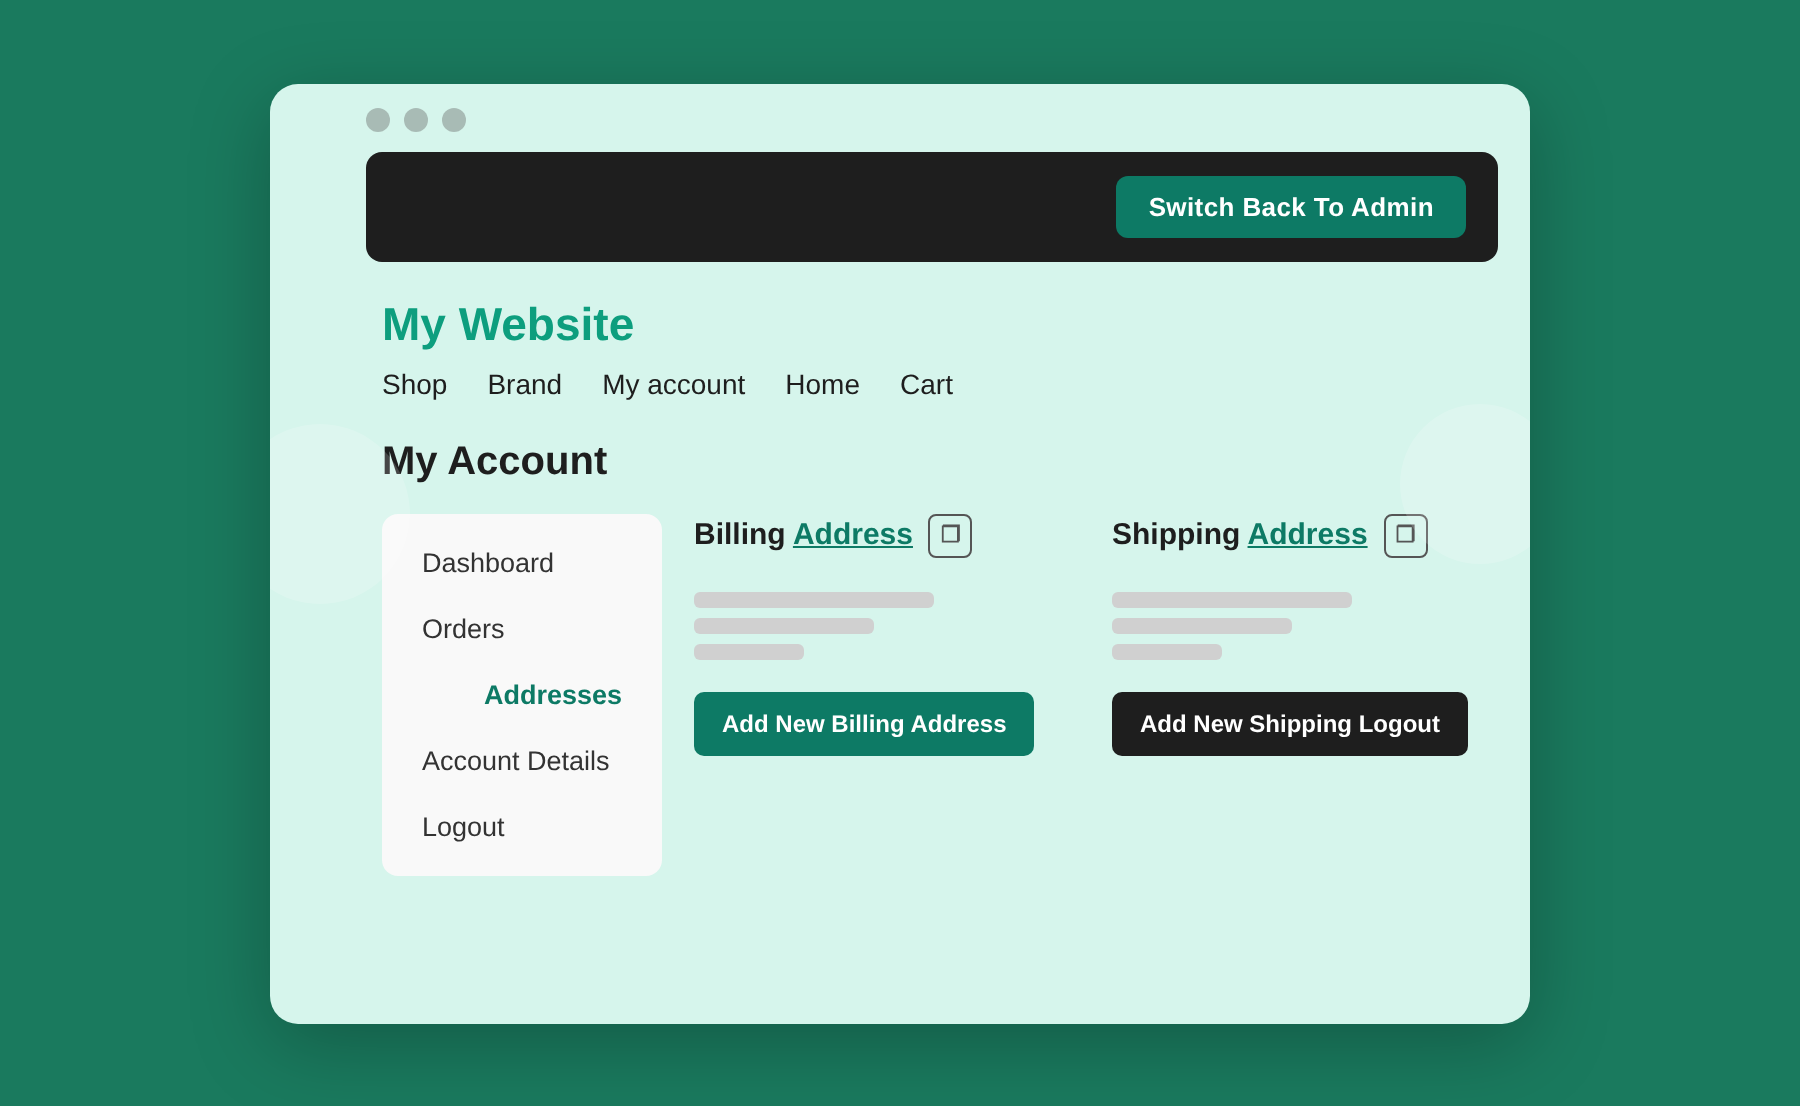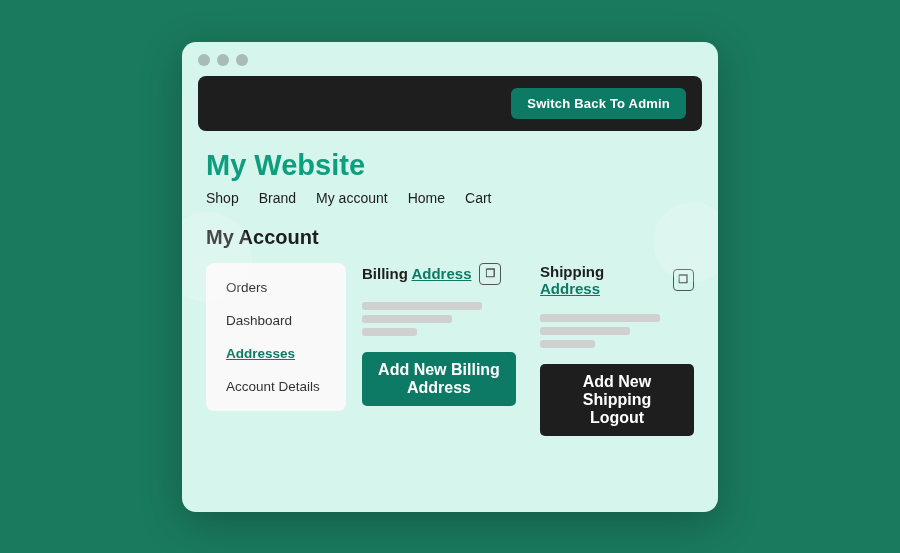--- a/index.html
+++ b/index.html
@@ -10,25 +10,26 @@
       display: flex;
       align-items: center;
       justify-content: center;
       font-family: 'Segoe UI', Arial, sans-serif;
       overflow: hidden;
     }
 
     .browser-window {
       background: #d6f5ec;
       border-radius: 14px;
-      width: 536px;
+      width: 630px;
       min-height: 470px;
       box-shadow: 0 10px 40px rgba(0,0,0,0.25);
       overflow: hidden;
       position: relative;
+      padding-left: 32px;
     }
 
     
     .blob-left {
       position: absolute;
       width: 90px;
       height: 90px;
       background: rgba(255,255,255,0.18);
       border-radius: 50%;
       top: 170px;
@@ -75,21 +76,21 @@
       font-weight: 600;
       cursor: pointer;
       letter-spacing: 0.2px;
     }
 
     .site-content {
       padding: 18px 24px 24px 24px;
     }
 
     .site-title {
-      font-size: 29px;
+      font-size: 23px;
       font-weight: 900;
       color: #1e1e1e;
       margin-bottom: 8px;
     }
     .site-title span {
       color: #0d9e7e;
     }
 
     .nav-bar {
       display: flex;
@@ -124,21 +125,21 @@
     }
     .sidebar-item {
       padding: 9px 20px;
       font-size: 13.5px;
       color: #333;
       cursor: pointer;
     }
     .sidebar-item.active {
       color: #0d7a65;
       font-weight: 700;
-      text-decoration: underline;
+      text-align: right;
     }
 
     .address-section {
       flex: 1;
       display: flex;
       gap: 24px;
     }
 
     .address-block {
       flex: 1;
@@ -182,23 +183,24 @@
       height: 8px;
     }
     .ph-line.long { width: 120px; }
     .ph-line.medium { width: 90px; }
     .ph-line.short { width: 55px; }
 
     .add-address-btn {
       border: none;
       border-radius: 5px;
       padding: 9px 14px;
-      font-size: 16px;
+      font-size: 12px;
       font-weight: 600;
       cursor: pointer;
+      text-align: right;
     }
     .add-billing-btn {
       background: #0d7a65;
       color: #fff;
     }
     .add-shipping-btn {
       background: #1e1e1e;
       color: #fff;
     }
   </style>
@@ -229,24 +231,25 @@
       <a class="nav-item">Brand</a>
       <a class="nav-item">My account</a>
       <a class="nav-item">Home</a>
       <a class="nav-item">Cart</a>
     </nav>
 
     <div class="page-title">My Account</div>
 
     <div class="account-layout">
       <div class="sidebar">
+        <div class="sidebar-item">Dashboard</div>
         <div class="sidebar-item">Orders</div>
-        <div class="sidebar-item">Dashboard</div>
         <div class="sidebar-item active">Addresses</div>
         <div class="sidebar-item">Account Details</div>
+        <div class="sidebar-item">Logout</div>
       </div>
 
       <div class="address-section">
 
         <div class="address-block">
           <div class="address-title">
             <span>Billing <span class="underline">Address</span></span>
             <span class="edit-icon">❐</span>
           </div>
           <div class="placeholder-lines">

